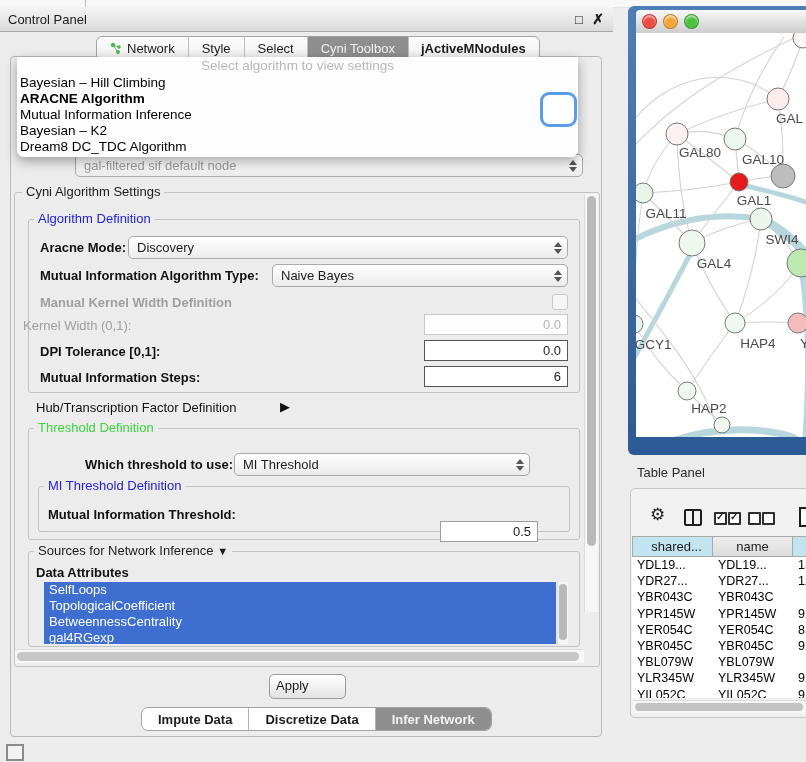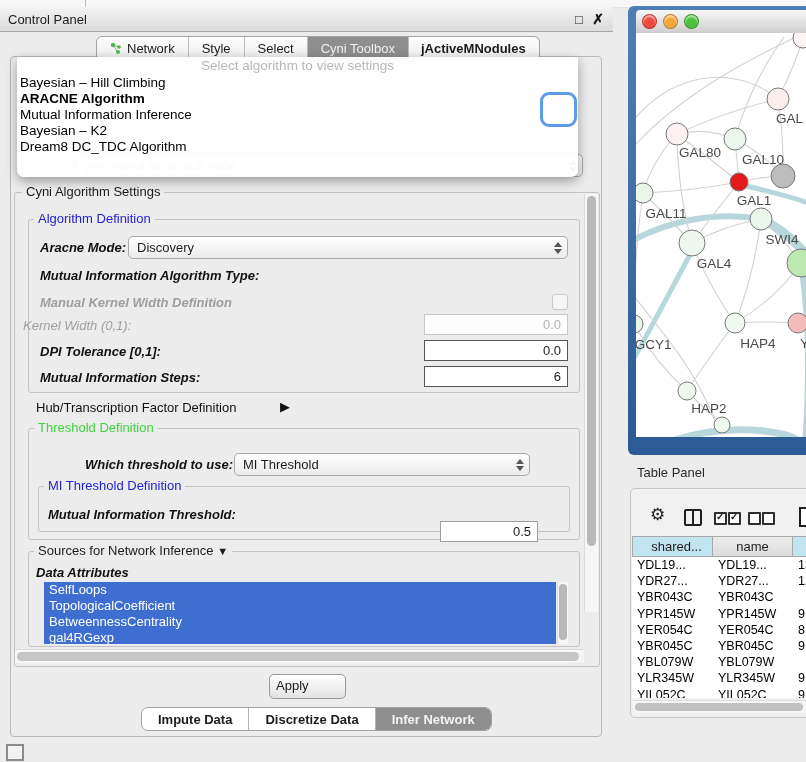--- a/index.html
+++ b/index.html
@@ -28,33 +28,33 @@
   .ghost-label{left:20px;top:80px;color:#3a3a3a;z-index:1;}
   .combo{background:linear-gradient(#ffffff,#ebebeb);border:1px solid #a9a9a9;border-radius:5px;
        height:23px;display:flex;align-items:center;padding-left:8px;box-sizing:border-box;position:absolute;}
   .combo .arrows{position:absolute;right:6px;top:4px;width:8px;height:14px;}
   .combo .arrows:before{content:"";position:absolute;left:1px;top:1px;border-left:4px solid transparent;
        border-right:4px solid transparent;border-bottom:5px solid #555;}
   .combo .arrows:after{content:"";position:absolute;left:1px;bottom:1px;border-left:4px solid transparent;
        border-right:4px solid transparent;border-top:5px solid #555;}
   .ghost-combo{left:75px;top:154px;width:508px;color:#9a9a9a;z-index:1;}
   
-  .popup{left:17px;top:57px;width:561px;height:120px;background:rgba(255,255,255,0.95);
+  .popup{left:17px;top:57px;width:561px;height:100px;background:rgba(255,255,255,0.95);
        border-radius:2px 2px 7px 7px;box-shadow:0 4px 12px rgba(0,0,0,0.35);z-index:50;overflow:hidden;}
   .popup-ph{height:18px;line-height:18px;text-align:center;color:#b7b7b7;font-size:13.5px;}
   .popup-item{height:16px;line-height:16px;padding-left:3px;font-size:13.5px;color:#000;}
   .popup-item.bold{font-weight:bold;}
   .bluefrag{left:540px;top:92px;width:37px;height:35px;border:3px solid #5b9be8;border-radius:9px;
        background:#fff;z-index:60;box-sizing:border-box;}
   
   .fs{position:absolute;border:1px solid #c3c3c3;border-radius:3px;}
   .fs-label{position:absolute;background:#ececec;padding:0 4px;line-height:14px;z-index:2;}
   .blue-label{color:var(--group_label_blue,#2323d3);}
   .green-label{color:var(--group_label_green,#3ed43e);}
-  .rowlabel{position:absolute;font-weight:bold;color:#111;font-style:italic;}
+  .rowlabel{position:absolute;font-weight:bold;color:#111;}
   .rowlabel.dis{color:#9f9f9f;}
   .field{position:absolute;background:#fff;border:1px solid #555;height:21px;box-sizing:border-box;
        text-align:right;padding:2px 6px 0 0;font-size:13px;}
   .field.dis{border-color:#c8c8c8;color:#b3b3b3;background:#fdfdfd;}
   .cb{position:absolute;width:14px;height:14px;border:1px solid #c9c9c9;border-radius:3px;background:#f6f6f6;}
   .arrow-ic{font-size:11px;color:#111;margin-left:6px;}
   
   .attrlist{position:absolute;background:#fff;overflow:hidden;}
   .attr-item{height:16px;line-height:16px;padding-left:5px;color:#fff;background:var(--selection_blue,#3e6ed0);
        font-size:13px;white-space:nowrap;}
@@ -165,20 +165,24 @@
   <div class="fs" style="left:28px;top:219px;width:550px;height:172px;"></div>
   <span class="fs-label abs blue-label" style="left:34px;top:212px;">Algorithm Definition</span>
 
   <span class="rowlabel" style="left:40px;top:240px;">Aracne Mode:</span>
   <div class="combo" style="left:128px;top:236px;width:440px;">
     <span>Discovery</span>
     <span class="arrows"></span>
   </div>
 
   <span class="rowlabel" style="left:40px;top:268px;">Mutual Information Algorithm Type:</span>
+  <div class="combo" style="left:272px;top:264px;width:296px;">
+    <span>Naive Bayes</span>
+    <span class="arrows"></span>
+  </div>
 
   <span class="rowlabel dis" style="left:40px;top:295px;">Manual Kernel Width Definition</span>
   <div class="cb" style="left:552px;top:294px;"></div>
 
   <span class="rowlabel dis" style="left:23px;top:318px;font-weight:normal;">Kernel Width (0,1):</span>
   <div class="field dis" style="left:424px;top:314px;width:144px;">0.0</div>
 
   <span class="rowlabel" style="left:40px;top:344px;">DPI Tolerance [0,1]:</span>
   <div class="field" style="left:424px;top:340px;width:144px;">0.0</div>
 

